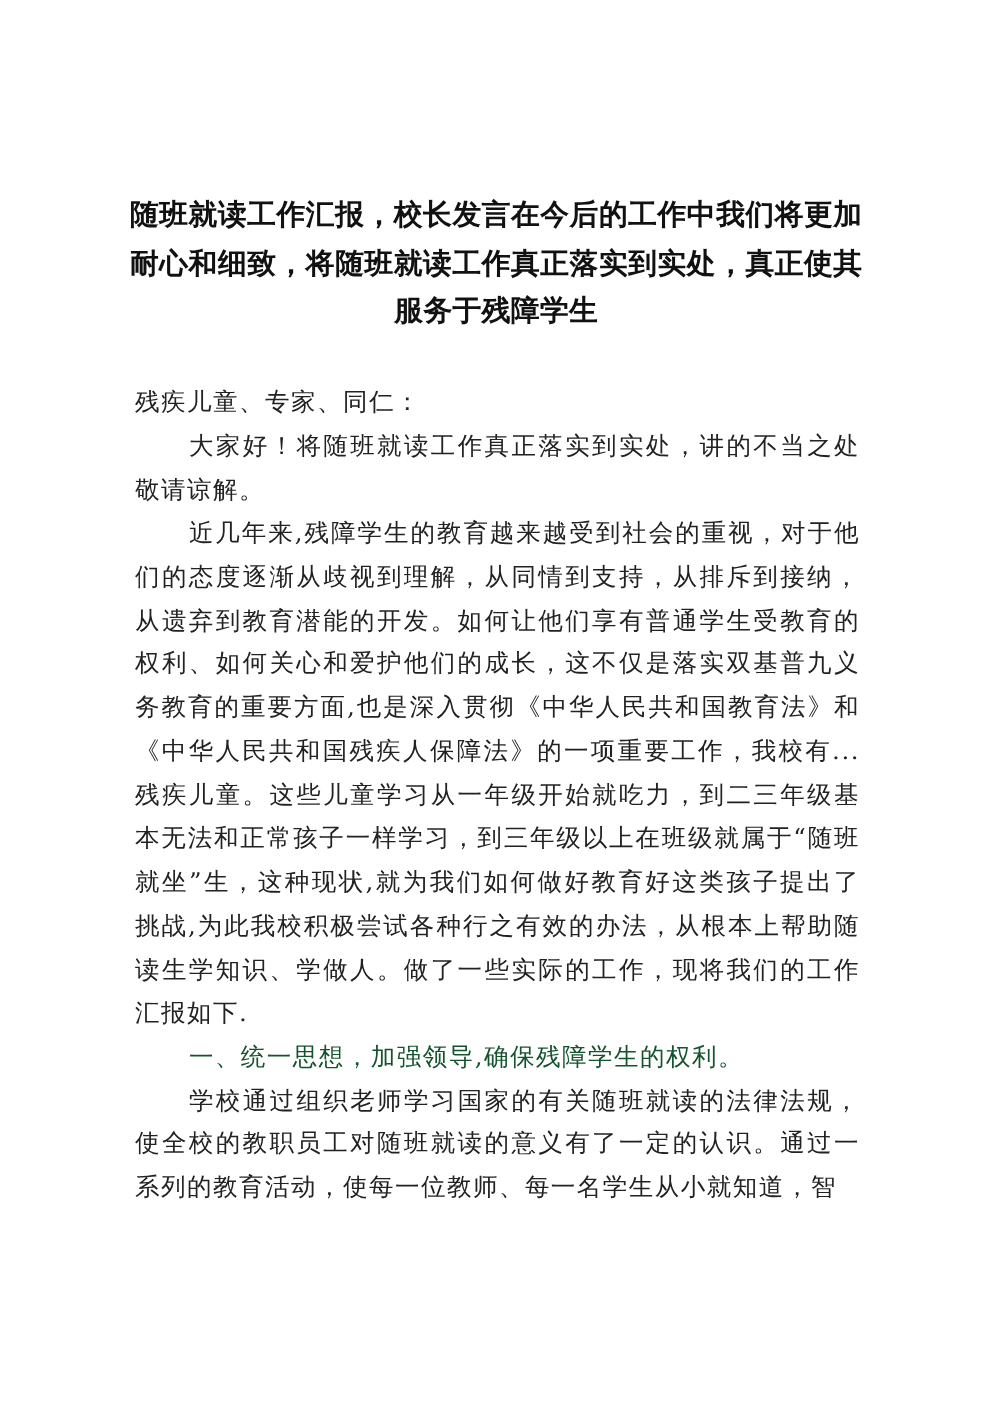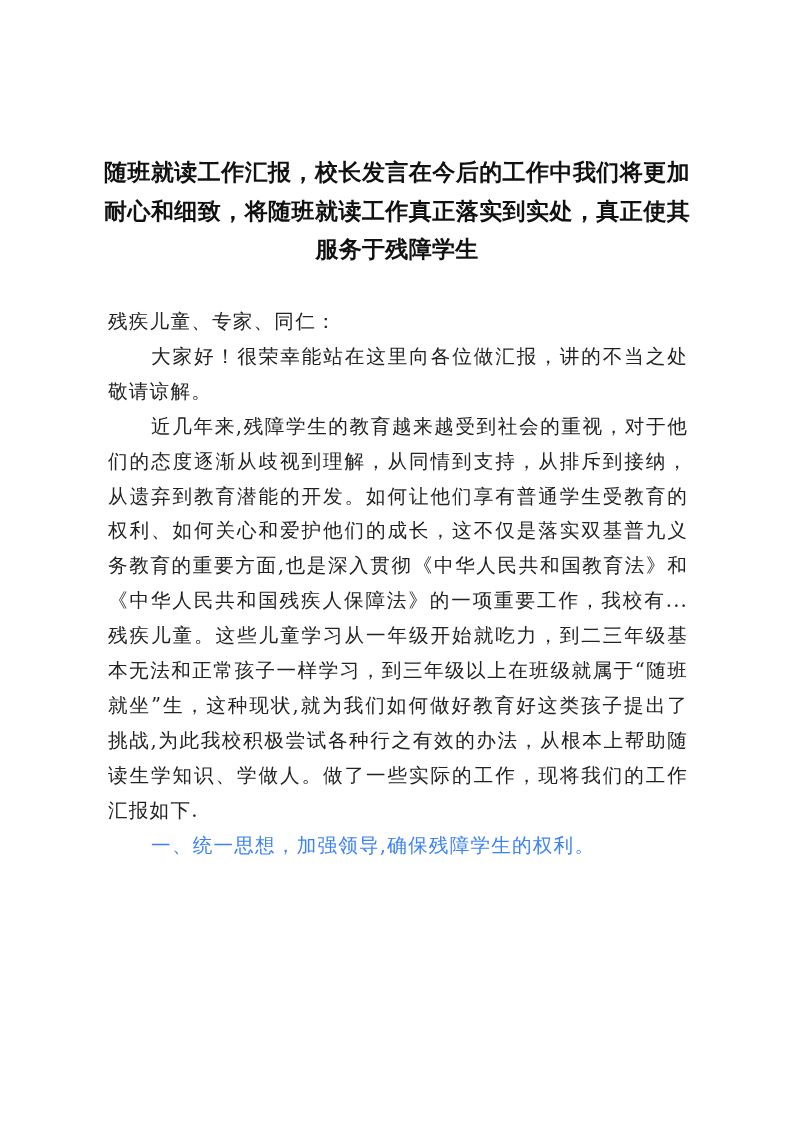--- a/index.html
+++ b/index.html
@@ -11,26 +11,27 @@
     font-size: 23px; line-height: 38.5px; color: #111;
     text-align: justify; text-align-last: center; letter-spacing: 0.3px;
   }
   .body {
     position: absolute; left: 108px; top: 305px; width: 580px;
     font-family: "DejaVu Serif", serif; font-size: 19.6px; line-height: 34.9px;
     color: #222; letter-spacing: 1.2px;
   }
   .body p { margin: 0; text-align: justify; }
   .body p.indent { text-indent: 2.2em; }
-  .body p.heading { text-indent: 2.2em; font-weight: normal; color: #3b82f6; }
+  .body p.heading { text-indent: 2.2em; font-weight: normal; color: #14532d; }
 </style>
 </head>
 <body>
 
 <div class="page">
   <div class="title">随班就读工作汇报，校长发言在今后的工作中我们将更加耐心和细致，将随班就读工作真正落实到实处，真正使其服务于残障学生</div>
   <div class="body">
     <p>残疾儿童、专家、同仁：</p>
-    <p class="indent">大家好！很荣幸能站在这里向各位做汇报，讲的不当之处敬请谅解。</p>
+    <p class="indent">大家好！将随班就读工作真正落实到实处，讲的不当之处敬请谅解。</p>
     <p class="indent">近几年来,残障学生的教育越来越受到社会的重视，对于他们的态度逐渐从歧视到理解，从同情到支持，从排斥到接纳，从遗弃到教育潜能的开发。如何让他们享有普通学生受教育的权利、如何关心和爱护他们的成长，这不仅是落实双基普九义务教育的重要方面,也是深入贯彻《中华人民共和国教育法》和《中华人民共和国残疾人保障法》的一项重要工作，我校有...残疾儿童。这些儿童学习从一年级开始就吃力，到二三年级基本无法和正常孩子一样学习，到三年级以上在班级就属于“随班就坐”生，这种现状,就为我们如何做好教育好这类孩子提出了挑战,为此我校积极尝试各种行之有效的办法，从根本上帮助随读生学知识、学做人。做了一些实际的工作，现将我们的工作汇报如下.</p>
     <p class="heading">一、统一思想，加强领导,确保残障学生的权利。</p>
+    <p class="indent">学校通过组织老师学习国家的有关随班就读的法律法规，使全校的教职员工对随班就读的意义有了一定的认识。通过一系列的教育活动，使每一位教师、每一名学生从小就知道，智</p>
   </div>
 </div>
 
 </body></html>

